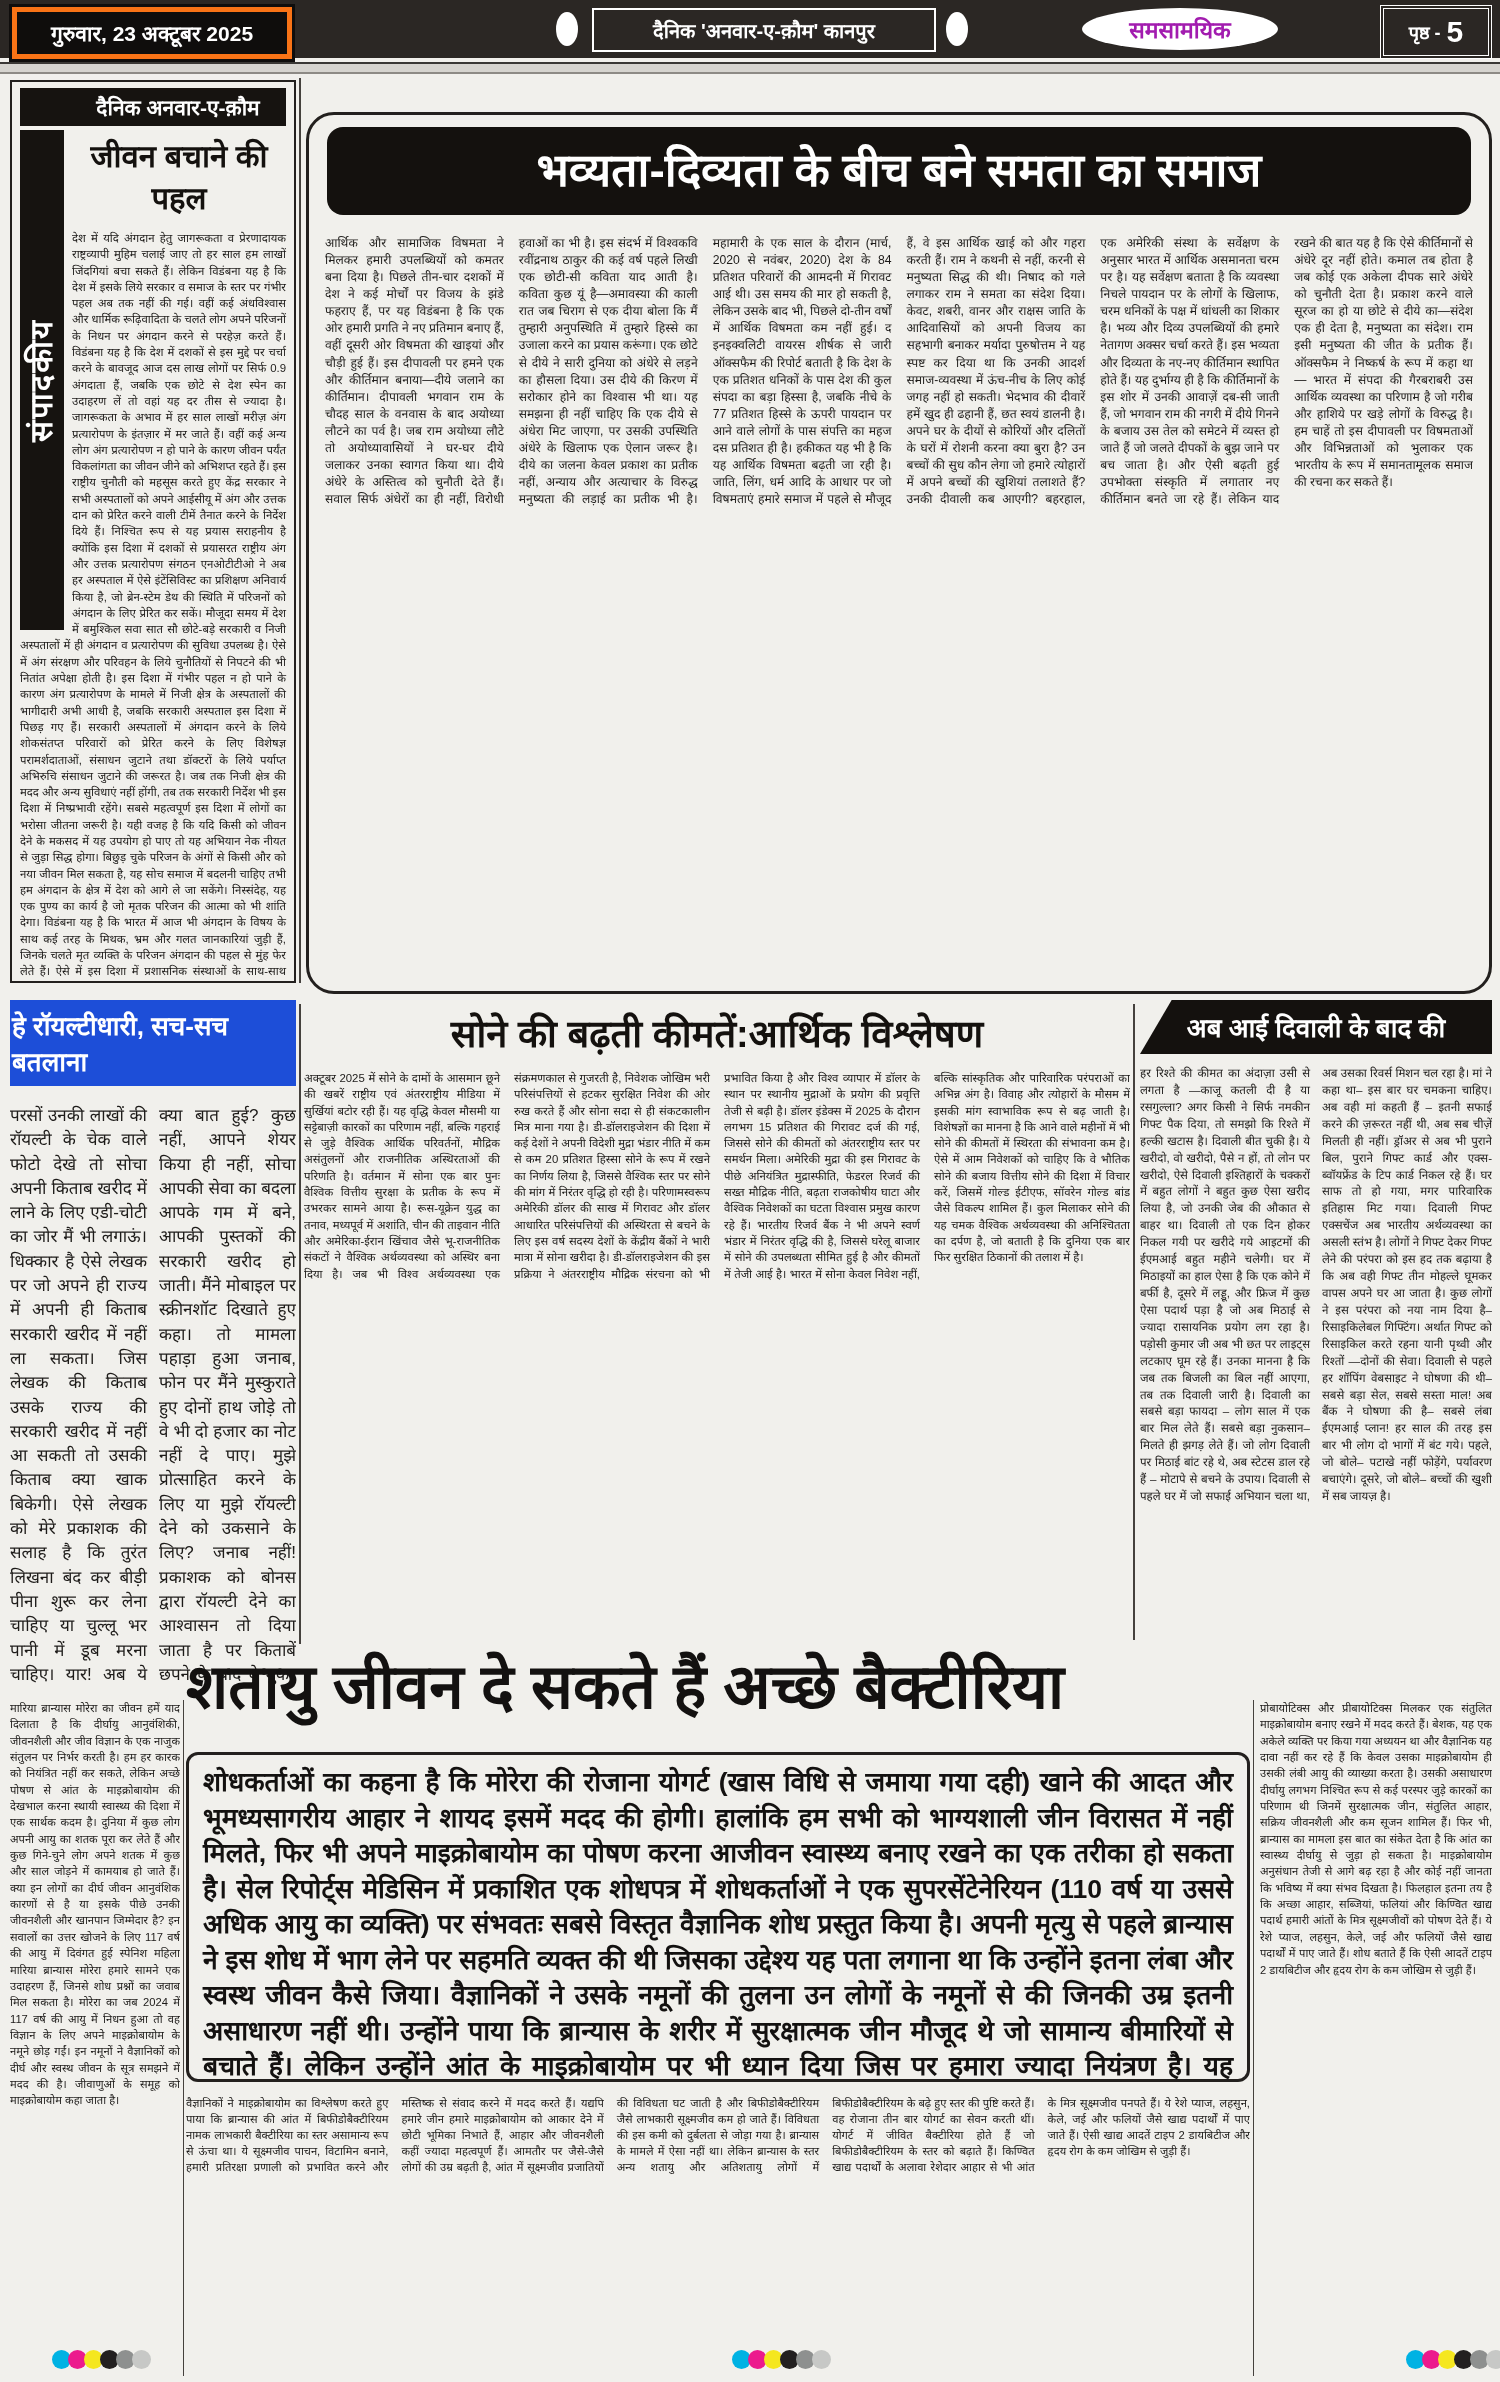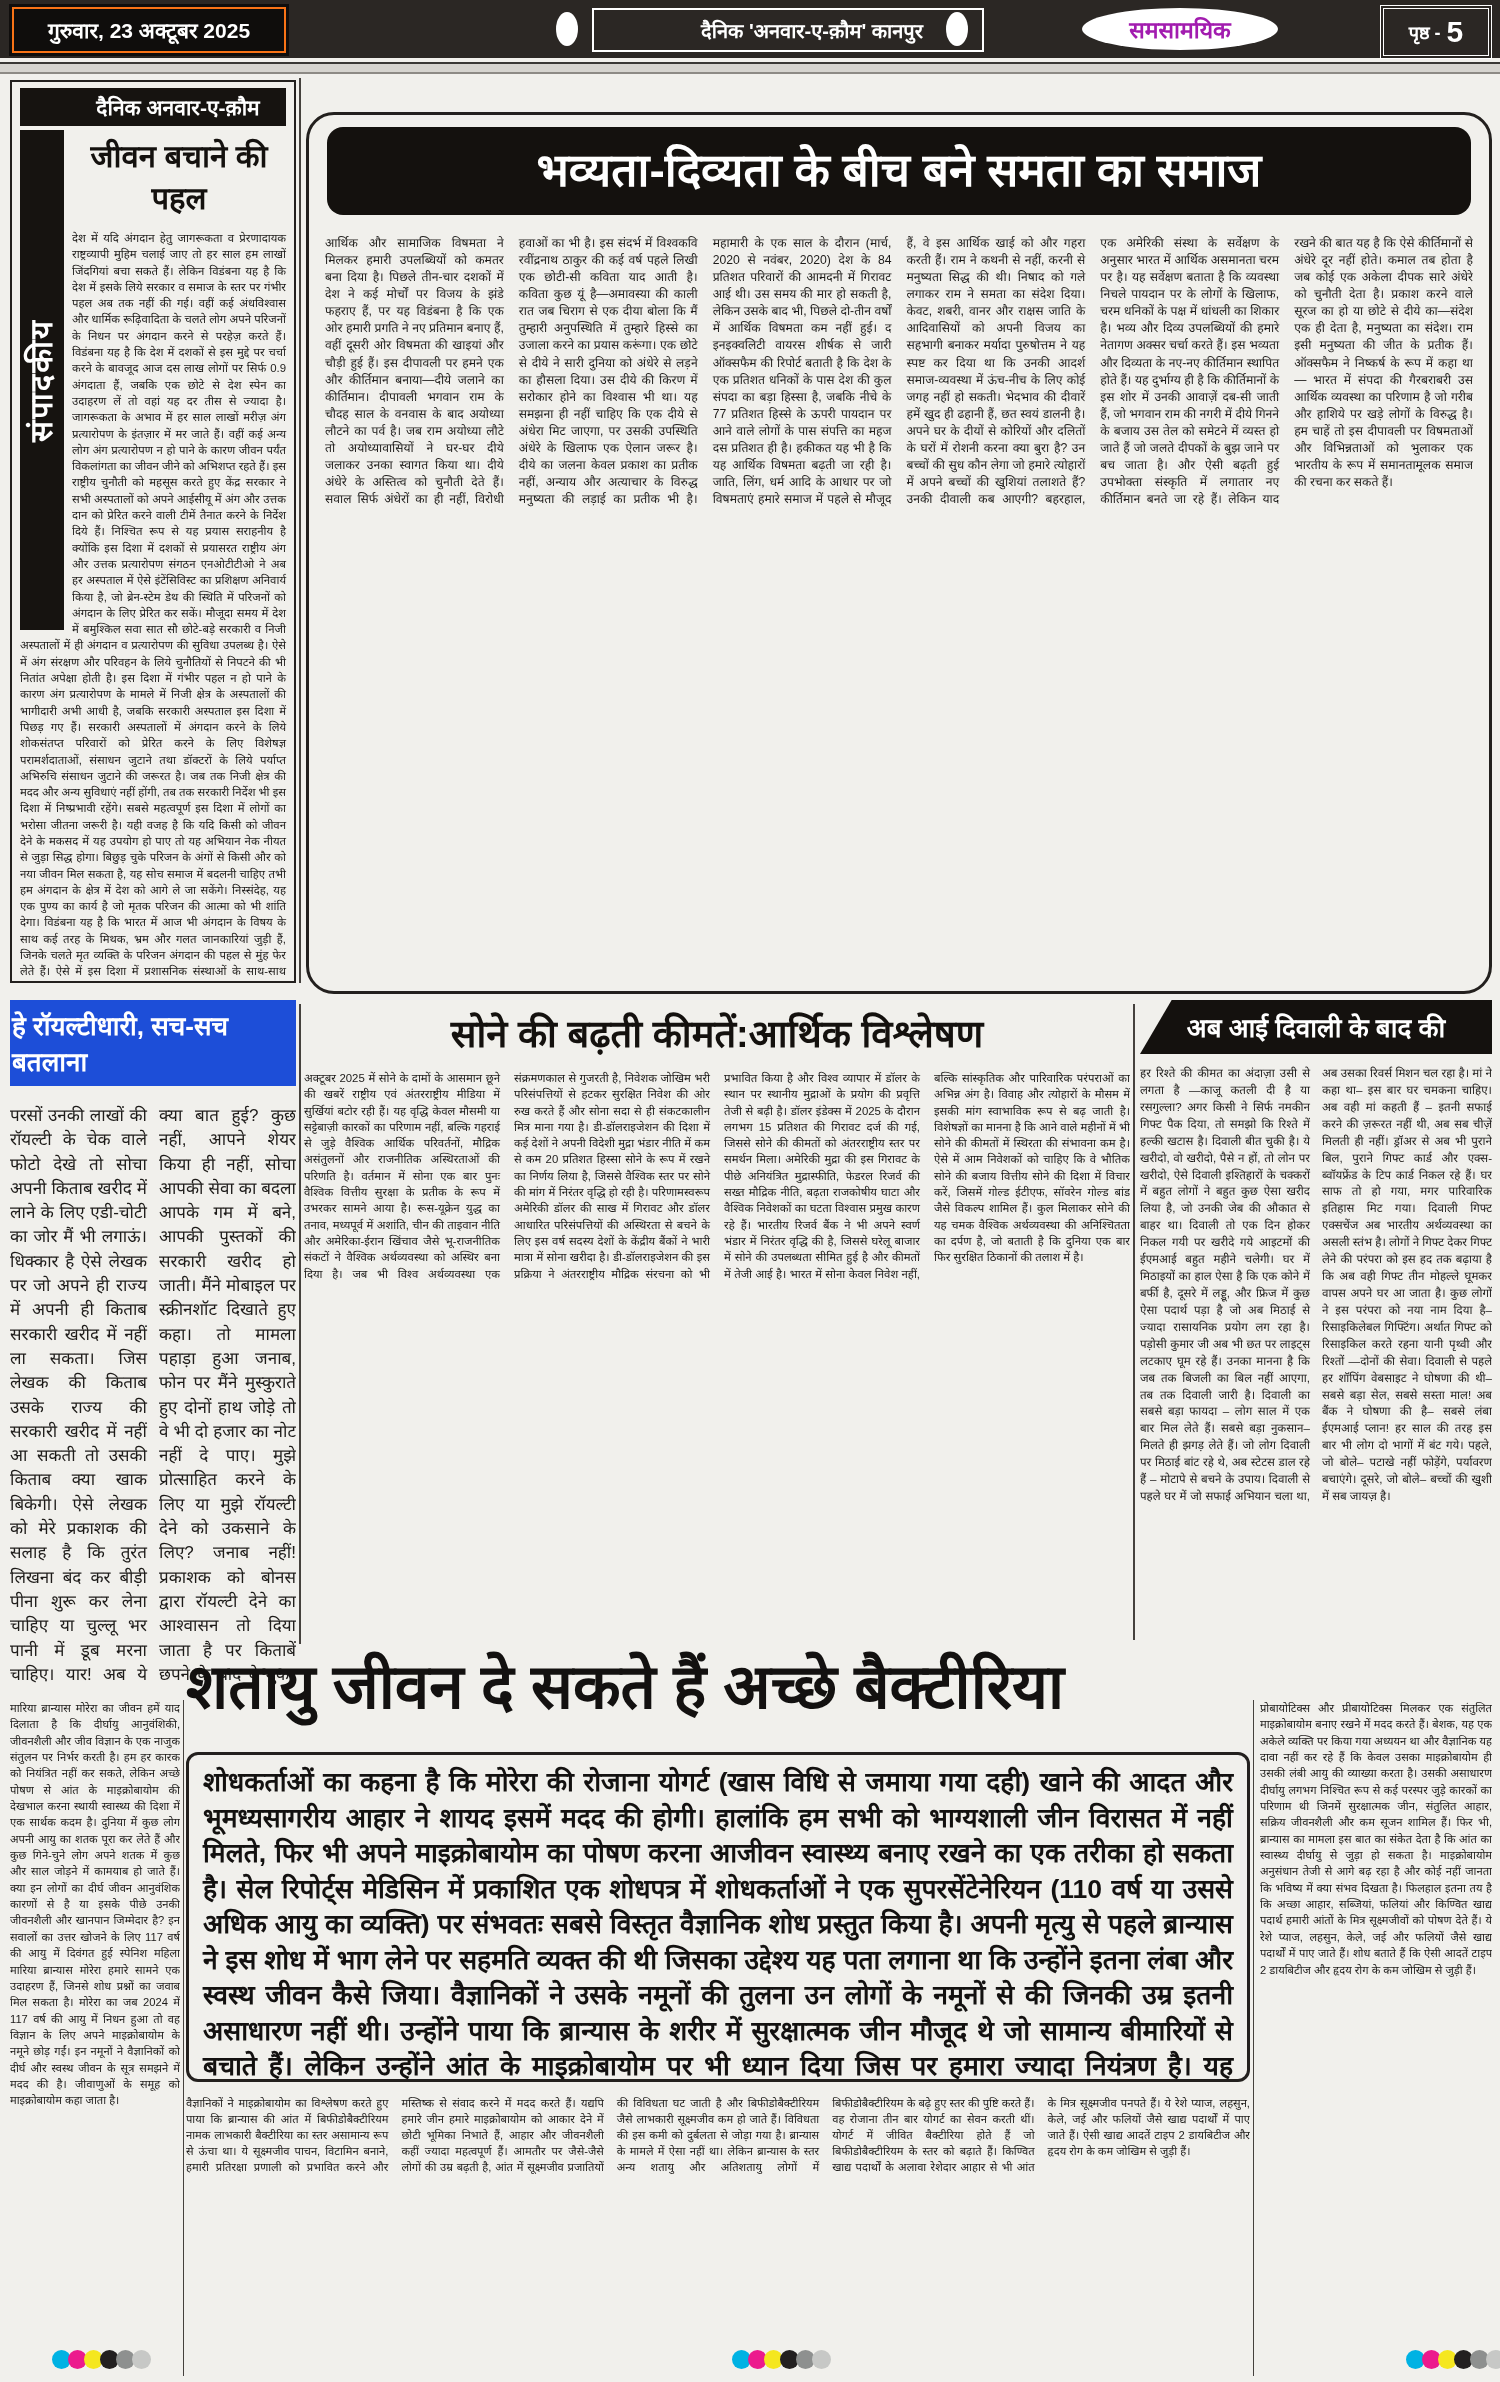--- a/index.html
+++ b/index.html
@@ -1,26 +1,26 @@
 <!DOCTYPE html>
 <html lang="hi"><head>
 <meta charset="utf-8">
 <style>
   html,body{margin:0;padding:0;background:#dddbd6;}
   .page{position:relative;width:1500px;height:2382px;background:#f1f0ec;overflow:hidden;
         color:#1d1b19;font-family:"Liberation Sans","DejaVu Sans",sans-serif;}
   
   .masthead{position:absolute;left:0;top:0;width:1500px;height:58px;background:#2b2724;}
   .date-box{position:absolute;left:12px;top:7px;width:270px;height:42px;background:#0f0d0c;
-            border:2px solid #f97316;box-shadow:0 0 0 3px #0f0d0c;display:flex;align-items:center;
+            border:5px solid #f97316;box-shadow:0 0 0 3px #0f0d0c;display:flex;align-items:center;
             justify-content:center;color:#fff;font-size:21px;font-weight:bold;}
   .sep-dot{position:absolute;top:12px;width:22px;height:34px;background:#fff;border-radius:50%;}
   .dot-a{left:556px;} .dot-b{left:946px;}
   .paper-box{position:absolute;left:592px;top:8px;width:340px;height:40px;border:2px solid #fff;
-             display:flex;align-items:center;justify-content:center;color:#fff;font-size:20px;font-weight:bold;padding-left:48px;}
+             display:flex;align-items:center;justify-content:center;color:#fff;font-size:20px;font-weight:bold;}
   .section-oval{position:absolute;left:1082px;top:8px;width:196px;height:42px;background:#fff;
                 border-radius:50%;display:flex;align-items:center;justify-content:center;
                 color:#a21caf;font-size:23px;font-weight:bold;}
   .page-box{position:absolute;right:8px;top:5px;width:104px;height:46px;border:4px double #fff;
             display:flex;align-items:center;justify-content:center;gap:6px;color:#fff;}
   .page-box .pfx{font-size:18px;font-weight:bold;} .page-box .num{font-size:30px;font-weight:bold;}
   .top-rule{position:absolute;left:0;top:62px;width:1500px;height:8px;background:#d6d4cf;
             border-top:2px solid #3a3835;border-bottom:2px solid #8d8a85;}
   
   .editorial{position:absolute;left:10px;top:80px;width:286px;height:903px;border:2px solid #23201e;

